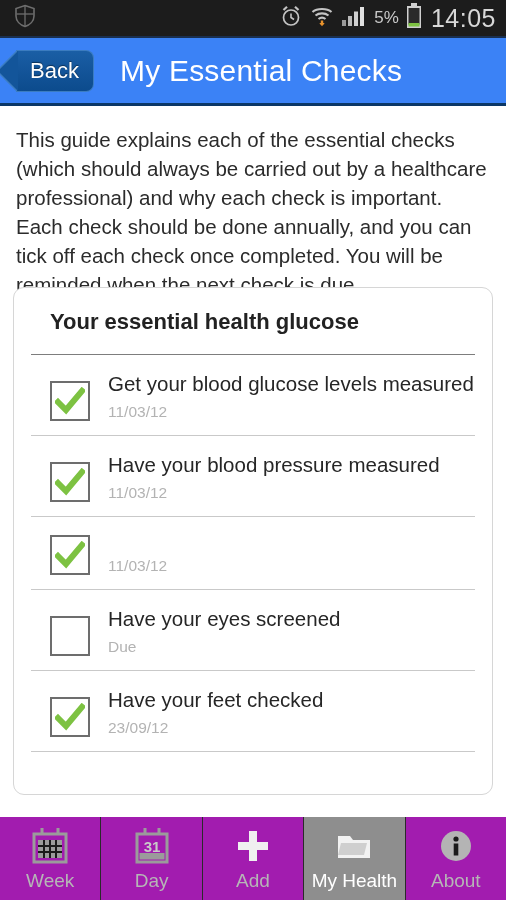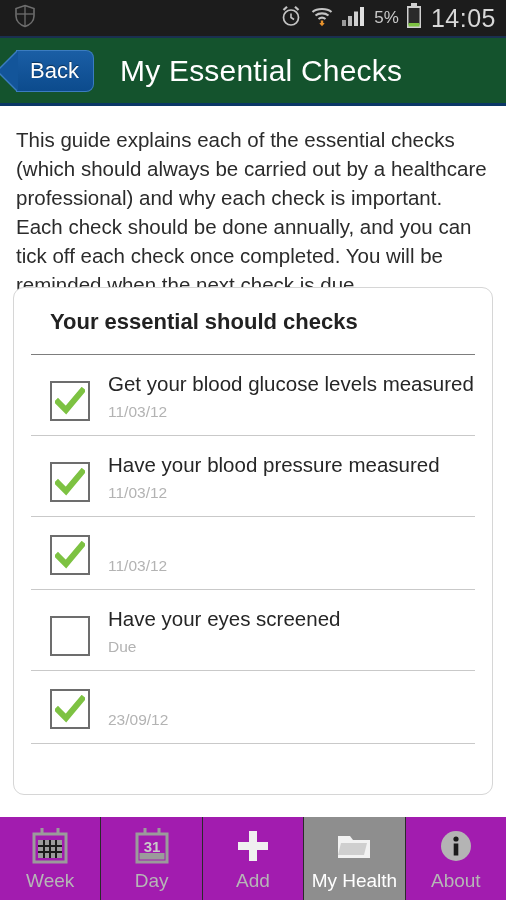--- a/index.html
+++ b/index.html
@@ -50,21 +50,21 @@
     line-height: 1;
     letter-spacing: 0.5px;
   }
 
   
   .header {
     position: absolute;
     top: 36px; left: 0;
     width: 506px;
     height: 70px;
-    background: #14532d;
+    background: #3b82f6;
     border-top: 2px solid #1a3050;
     border-bottom: 3px solid #0b3766;
     box-sizing: border-box;
     display: flex;
     align-items: center;
   }
   .back-btn {
     position: relative;
     margin-left: 16px;
     height: 42px;
@@ -285,21 +285,21 @@
     <div class="back-btn">
       <span class="back-label">Back</span>
     </div>
     <div class="header-title">My Essential Checks</div>
   </div>
 
   <div class="content">
     <p class="intro">This guide explains each of the essential checks (which should always be carried out by a healthcare professional) and why each check is important. Each check should be done annually, and you can tick off each check once completed. You will be reminded when the next check is due.</p>
 
     <div class="card">
-      <h2 class="card-title">Your essential should checks</h2>
+      <h2 class="card-title">Your essential health glucose</h2>
       <div class="card-title-rule"></div>
       <ul class="check-list">
           <li class="check-item">
             <div class="checkbox">
               <svg width="30" height="30" viewBox="0 0 30 30">
                 <path d="M3 15 L11 23 L27 4" fill="none" stroke="#7dc242" stroke-width="6" stroke-linecap="square" stroke-linejoin="miter"></path>
               </svg>
             </div>
             <div class="item-text">
               <span class="item-label">Get your blood glucose levels measured</span>
@@ -334,20 +334,21 @@
               <span class="item-date">Due</span>
             </div>
           </li>
           <li class="check-item">
             <div class="checkbox">
               <svg width="30" height="30" viewBox="0 0 30 30">
                 <path d="M3 15 L11 23 L27 4" fill="none" stroke="#7dc242" stroke-width="6" stroke-linecap="square" stroke-linejoin="miter"></path>
               </svg>
             </div>
             <div class="item-text">
+              <span class="item-label">Have your feet checked</span>
               <span class="item-date">23/09/12</span>
             </div>
           </li>
           <li class="check-item"></li>
         </ul>
     </div>
   </div>
 
   <div class="tabbar">
       <div class="tab">

